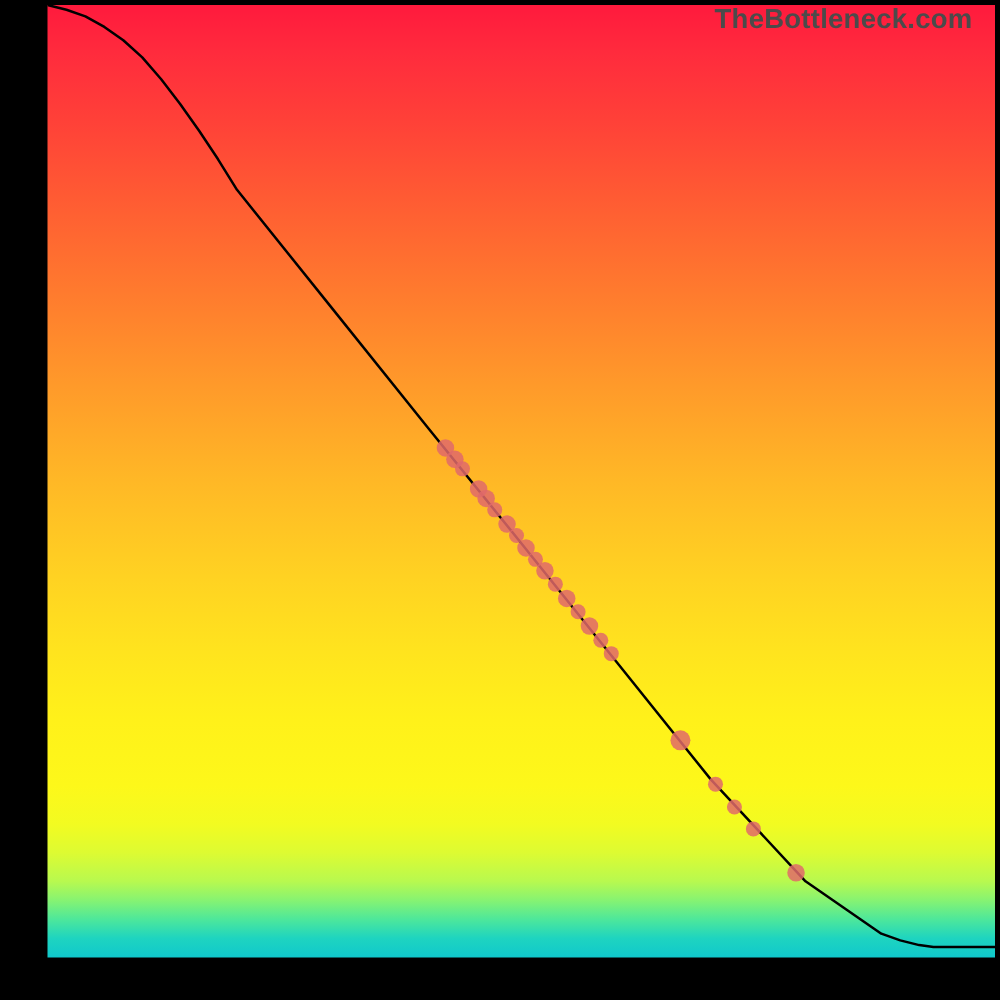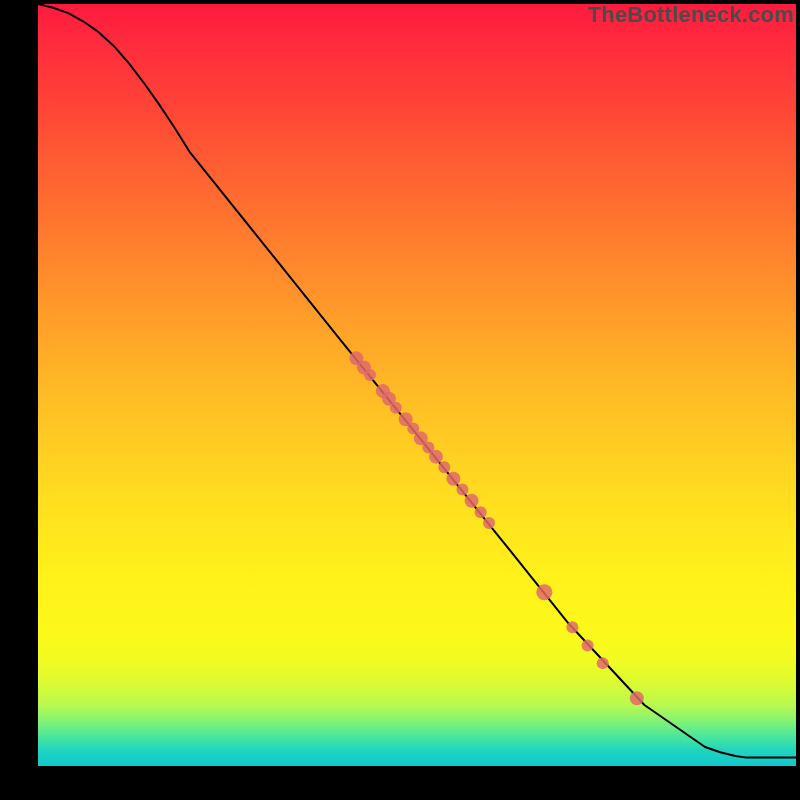--- a/index.html
+++ b/index.html
@@ -52,21 +52,21 @@
   .plot svg {
     position: absolute;
     inset: 0;
     width: 100%;
     height: 100%;
     display: block;
   }
   .watermark {
     position: absolute;
     top: 2px;
-    right: 6px;
+    right: 22px;
     font-size: 22px;
     font-weight: 600;
     color: #4b4b4b;
     letter-spacing: 0.2px;
     user-select: none;
   }
 </style>
 </head>
 <body>
 

